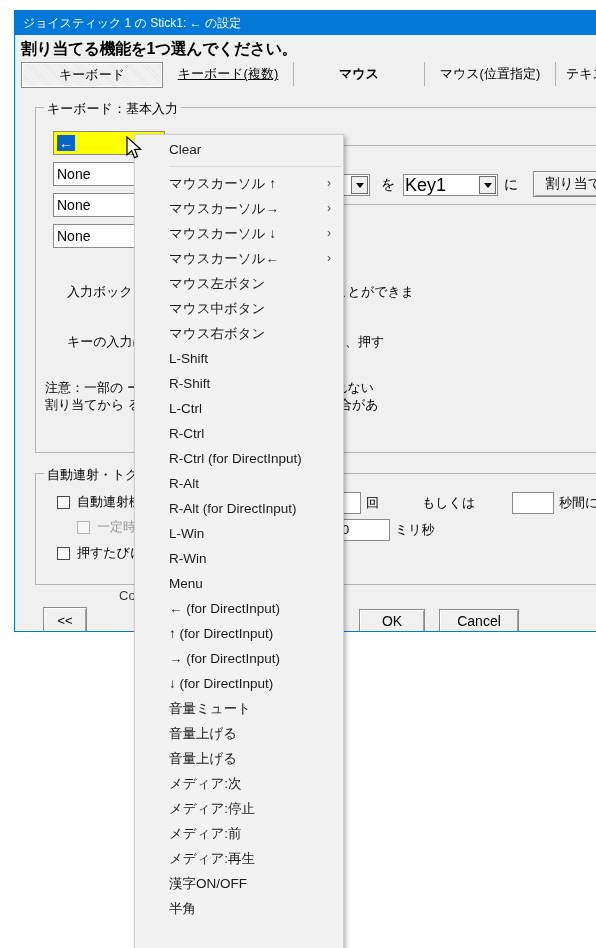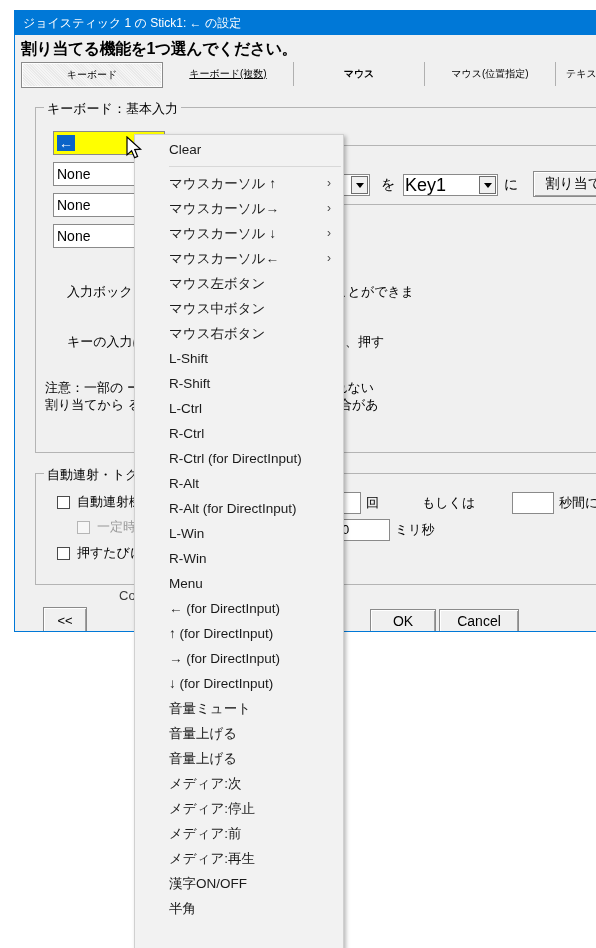--- a/index.html
+++ b/index.html
@@ -41,21 +41,21 @@
 
   
   .tabstrip {
     position: relative;
     height: 24px;
     margin: 0 0 0 6px;
     display: flex;
     align-items: stretch;
   }
   .tab {
-    font-size: 10px;
+    font-size: 13px;
     color: #000;
     display: flex; align-items: center; justify-content: center;
     padding: 12px 10px;
     white-space: nowrap;
     border-right: 1px solid #b0b0b0;
     background: transparent;
   }
   .tab.selected {
     border: 1px solid #8a8a8a;
     border-right: 1px solid #8a8a8a;
@@ -159,21 +159,21 @@
     box-sizing: border-box;
     background: #f0f0f0;
     border: 1px solid #8a8a8a;
     box-shadow: inset 1px 1px 0 #ffffff, inset -1px -1px 0 #a0a0a0;
     font-size: 14px;
     color: #000;
     display: flex; align-items: center; justify-content: center;
     white-space: nowrap;
   }
   #btn-assign { left: 518px; top: 160px; width: 96px; height: 26px; }
-  #btn-ok     { left: 344px; top: 598px; width: 66px; height: 24px; margin-left: 11px; }
+  #btn-ok     { left: 344px; top: 598px; width: 66px; height: 24px; }
   #btn-cancel { left: 424px; top: 598px; width: 80px; height: 24px; }
   #btn-prev   { left: 28px;  top: 596px; width: 44px; height: 26px; font-size: 13px; }
 
   
   .para {
     position: absolute;
     font-size: 13px;
     color: #000;
     white-space: nowrap;
     line-height: 17px;

